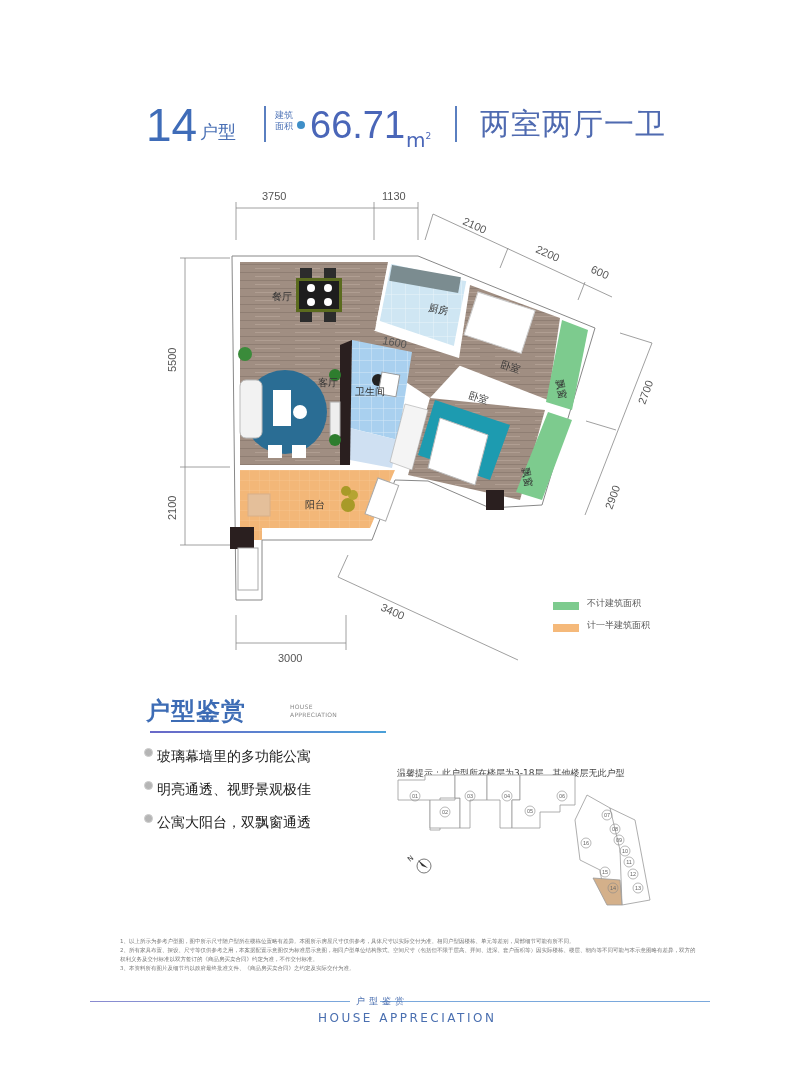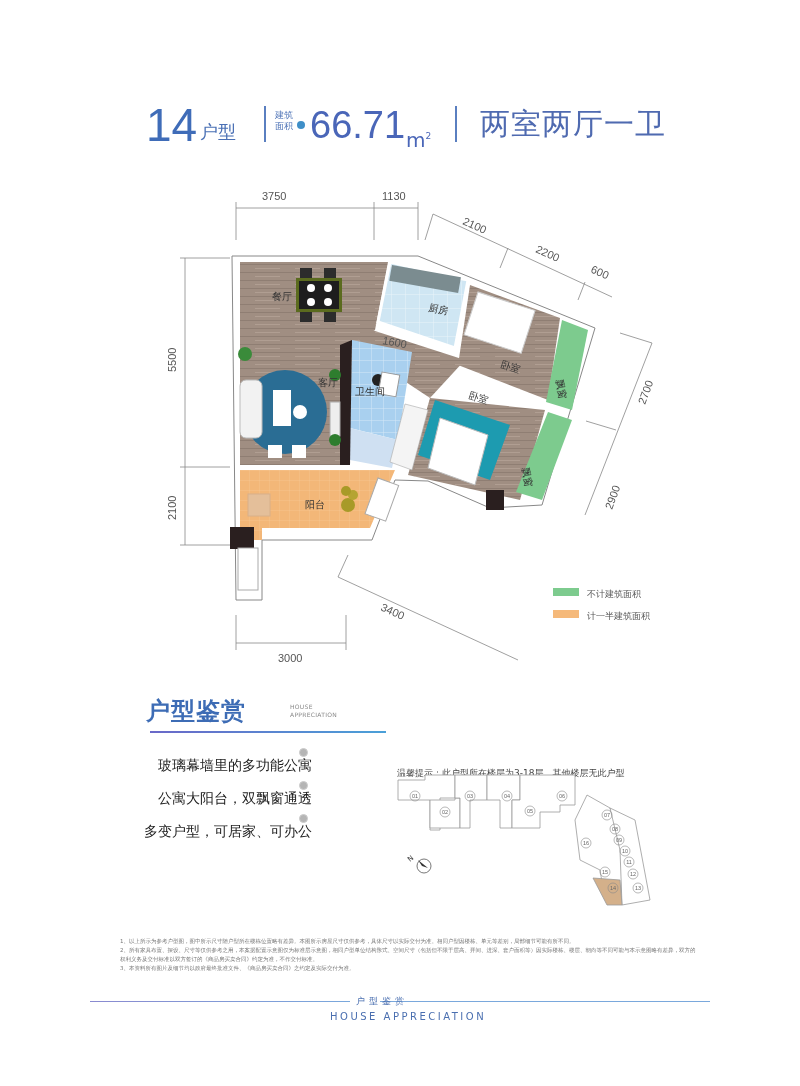--- a/index.html
+++ b/index.html
@@ -18,42 +18,42 @@
   .hdr .area-unit sup { font-size:9px; }
   .hdr .layout { position:absolute; left:480px; top:10px; font-size:30px; line-height:36px; color:#4f6ab0; letter-spacing:1px;text-align:center; }
 
   
   .plan { position:absolute; left:0; top:180px; width:800px; height:500px; }
   .dim { font-size:11px; fill:#555; font-family:"Liberation Sans", sans-serif; }
   .room { font-size:10px; fill:#333; }
 
   
   .legend { position:absolute; left:553px; top:588px; }
-  .legend .row { display:flex; align-items:flex-start; height:22px; }
+  .legend .row { display:flex; align-items:flex-end; height:22px; }
   .legend .sw { width:26px; height:8px; margin-right:8px; }
   .legend .lbl { font-size:9px; color:#555; }
 
   
   .sec-title { position:absolute; left:146px; top:695px; font-size:24px; font-weight:bold; color:#3d6cb5; letter-spacing:1px; }
   .sec-en { position:absolute; left:290px; top:703px; font-size:6px; line-height:8px; color:#888; letter-spacing:0.3px; }
   .sec-line { position:absolute; left:150px; top:731px; width:236px; height:2px; background:linear-gradient(90deg,#6a68c8,#4aa0d8); }
 
   .features { position:absolute; left:144px; top:748px; }
-  .features .f { height:33px; font-size:14px; color:#222; display:flex; align-items:flex-end;flex-direction:column; }
+  .features .f { height:33px; font-size:14px; color:#222; display:flex; align-items:flex-start; }
   .features .dot { width:7px; height:7px; border-radius:50%; background:#b5b5b5; margin-right:4px; border:1px solid #ccc; }
 
   .tip { position:absolute; left:397px; top:751px; font-size:9px; color:#444;margin-top:16px; }
   .siteplan { position:absolute; left:390px; top:770px; width:300px; height:145px; }
 
   .disclaimer { position:absolute; left:120px; top:937px; width:580px; font-size:5.5px; line-height:9px; color:#777; }
 
   .footer-line-l { position:absolute; left:90px; top:1001px; width:260px; height:1px; background:linear-gradient(90deg,#8a8ad0,#7aa8dc); }
   .footer-line-r { position:absolute; left:380px; top:1001px; width:330px; height:1px; background:#7aa8dc; }
   .footer-cn { position:absolute; left:356px; top:995px; font-size:9px; color:#4a6fb0; letter-spacing:4px; }
-  .footer-en { position:absolute; left:330px; top:1011px; font-size:10px; color:#4a6fb0; letter-spacing:2.5px; }
+  .footer-en { position:absolute; left:318px; top:1011px; font-size:12px; color:#4a6fb0; letter-spacing:2.5px; }
 </style>
 </head>
 <body>
 
 <div class="hdr">
   <span class="num">14</span>
   <span class="unit">户型</span>
   <span class="sep" style="left:264px"></span>
   <span class="area-lbl">
     <span>建筑</span><br>
@@ -217,25 +217,25 @@
 </div>
 <div class="sec-line"></div>
 
 <div class="features">
   <div class="f">
       <span class="dot"></span>
       <span>玻璃幕墙里的多功能公寓</span>
     </div>
   <div class="f">
       <span class="dot"></span>
-      <span>公寓大阳台，双飘窗通透</span>
+      <span>明亮通透、视野景观极佳</span>
     </div>
   <div class="f">
       <span class="dot"></span>
-      <span>多变户型，可居家、可办公</span>
+      <span>公寓大阳台，双飘窗通透</span>
     </div>
 </div>
 
 <div class="tip">温馨提示：此户型所在楼层为3-18层，其他楼层无此户型</div>
 <svg class="siteplan" viewBox="390 770 300 145" width="300" height="145">
   <g fill="#fff" stroke="#999" stroke-width="0.8">
     <path d="M398 780 H425 V775 H455 V798 H440 V830 H430 V800 H398 Z"></path>
     <path d="M430 800 H455 V798 H460 V828 H430 Z"></path>
     <path d="M455 775 H487 V800 H470 V828 H460 V798 H455 Z"></path>
     <path d="M487 775 H520 V800 H512 V828 H500 V800 H487 Z"></path>

